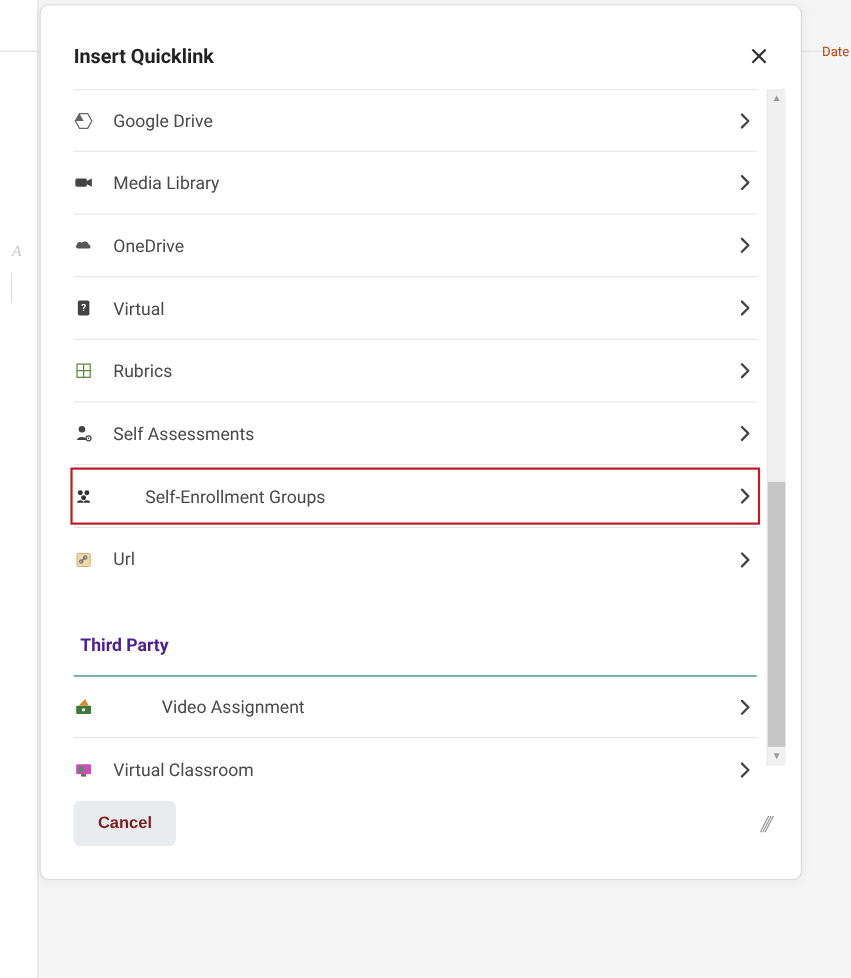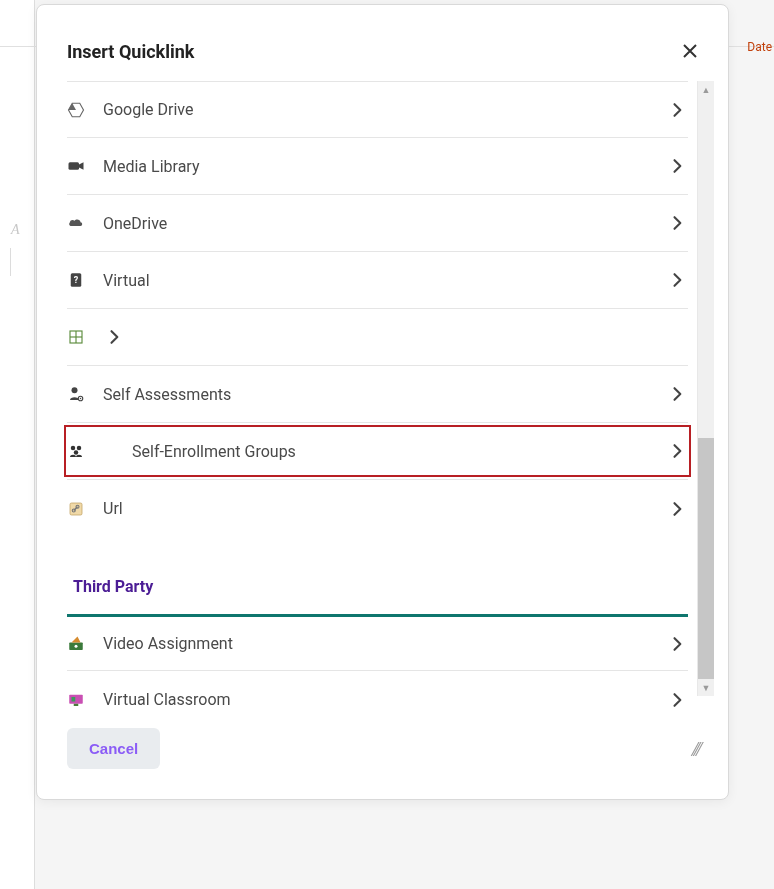--- a/index.html
+++ b/index.html
@@ -107,21 +107,21 @@
       display: flex;
       align-items: center;
       height: 57px;
       border-bottom: 1px solid #e5e5e5;
       cursor: pointer;
       position: relative;
     }
     .list-item:first-child {
       border-top: 1px solid #e5e5e5;
     }
-    .section-first { border-top: 3px solid #0f766e; }
+    .section-first { border-top: 1px solid #0f766e; gap: 44px; }
     .list-item .icon-slot {
       width: 36px;
       display: flex;
       justify-content: flex-start;
       align-items: center;
       color: #555;
     }
     .list-item .icon-slot svg,
     .list-item .icon-slot span {
       width: 18px;
@@ -200,21 +200,21 @@
       align-items: center;
       justify-content: space-between;
     }
     .cancel-btn {
       background: #e9ecef;
       border: none;
       border-radius: 6px;
       padding: 12px 22px;
       font-size: 15px;
       font-weight: 600;
-      color: #8b5cf6;
+      color: #7f1d1d;
       cursor: pointer;
     }
     .resize-handle {
       color: #999;
       font-size: 22px;
       font-style: italic;
       font-family: Georgia, serif;
       letter-spacing: -4px;
     }
   </style>
@@ -301,20 +301,21 @@
       </div>
 
       <div class="list-item">
         <span class="icon-slot">
           <svg viewBox="0 0 24 24">
               <rect x="4" y="4" width="16" height="16" fill="none" stroke="#5a8a3a" stroke-width="1.5"></rect>
               <line x1="4" y1="12" x2="20" y2="12" stroke="#5a8a3a" stroke-width="1.5"></line>
               <line x1="12" y1="4" x2="12" y2="20" stroke="#5a8a3a" stroke-width="1.5"></line>
             </svg>
         </span>
+        <span class="label">Rubrics</span>
         <span class="chevron">
           <svg viewBox="0 0 24 24" width="20" height="20">
               <path d="M9 5 L16 12 L9 19" stroke="#444" stroke-width="2.5" fill="none" stroke-linecap="round" stroke-linejoin="round"></path>
             </svg>
         </span>
       </div>
 
       <div class="list-item">
         <span class="icon-slot">
           <svg viewBox="0 0 24 24">

